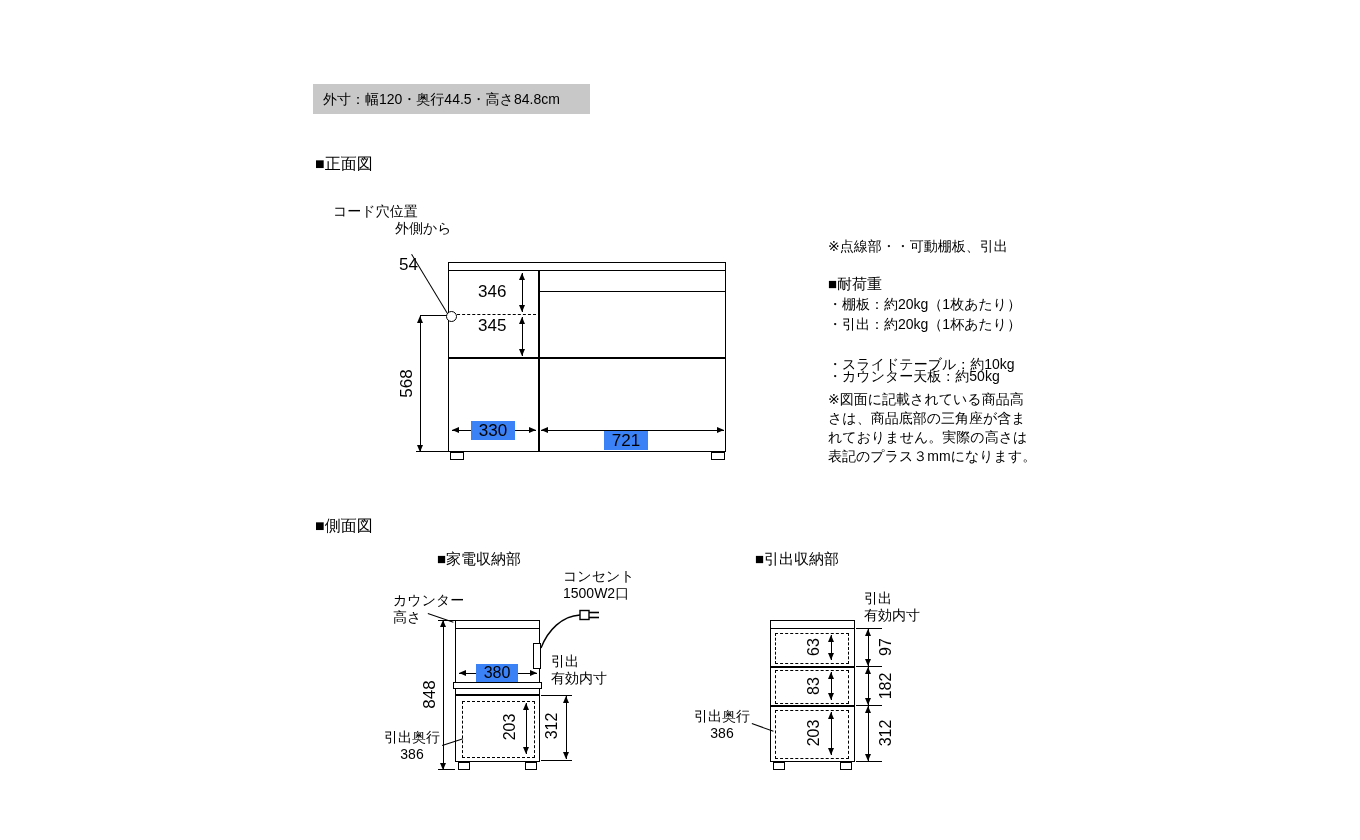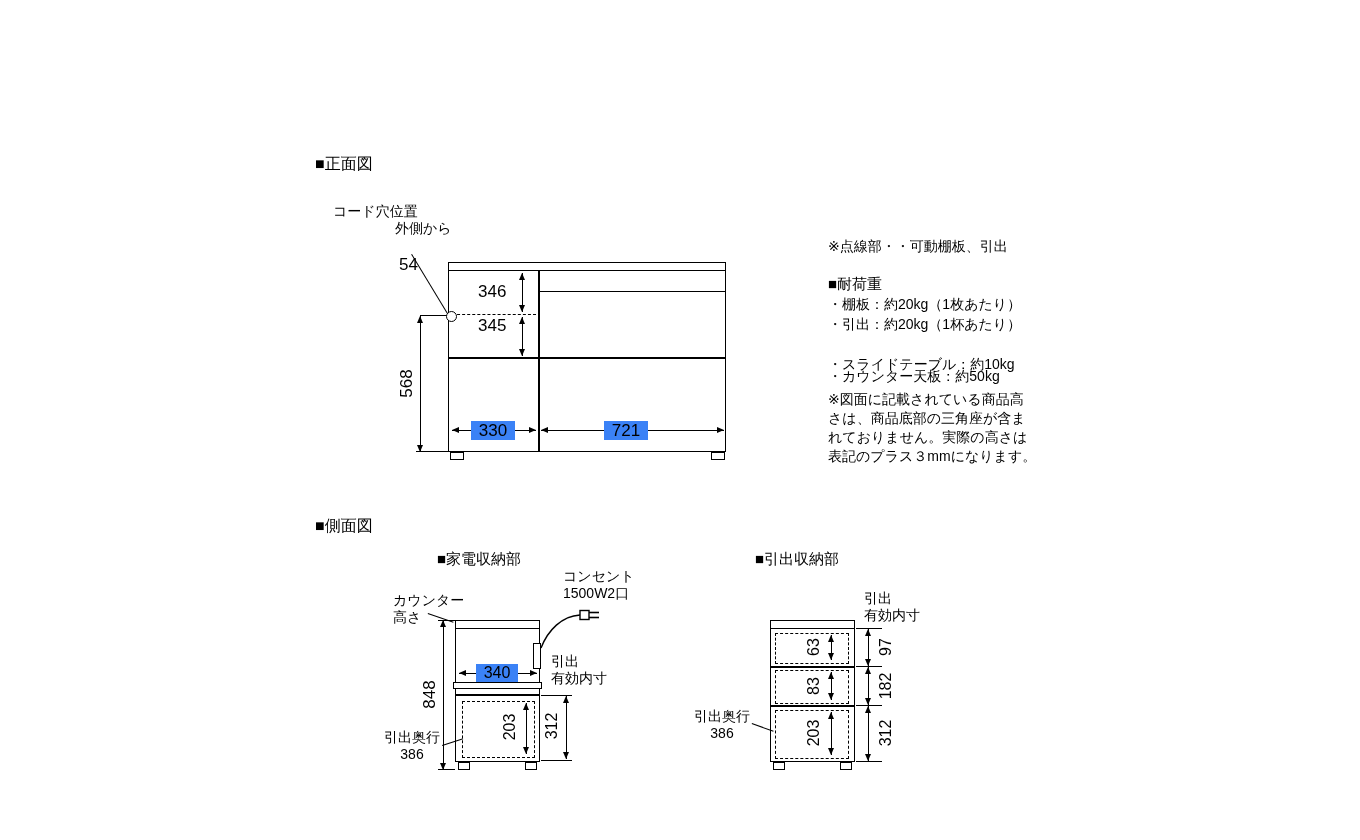--- a/index.html
+++ b/index.html
@@ -32,20 +32,21 @@
   .v-arrow:after{content:"";position:absolute;bottom:0;left:-3px;width:0;height:0;
     border-style:solid;border-width:7px 3px 0 3px;border-color:#000 transparent transparent transparent;}
   .rot{transform:rotate(-90deg);}
   .leader{position:absolute;height:1.2px;background:#000;transform-origin:0 0;z-index:2;}
 </style>
 </head>
 <body>
 
 <div class="stage">
 
+  <div class="badge" style="left:313px;top:84px;width:277px;height:30px;">外寸：幅120・奥行44.5・高さ84.8cm</div>
 
   <div class="t h16" style="left:315px;top:155px;">■正面図</div>
 
   <div class="t" style="left:333px;top:203px;">コード穴位置</div>
   <div class="t" style="left:395px;top:220px;">外側から</div>
   <div class="t d17" style="left:399px;top:235px;margin-top:20px;">54</div>
   <div class="leader" style="left:412px;top:254px;width:71px;transform:rotate(58.8deg);"></div>
 
   <div class="frame" style="left:448px;top:262px;width:278px;height:190px;"></div>
   <div class="ln" style="left:448px;top:270px;width:278px;height:1px;"></div>
@@ -61,21 +62,21 @@
   <div class="t d17" style="left:478px;top:316px;">345</div>
 
   <div class="ln" style="left:420px;top:315px;width:27px;height:1px;"></div>
   <div class="ln" style="left:416px;top:451px;width:32px;height:1px;"></div>
   <div class="v-arrow" style="left:420px;top:316px;height:136px;"></div>
   <div class="t d17 rot ctr" style="left:388px;top:374px;width:36px;">568</div>
 
   <div class="h-arrow" style="left:452px;top:430px;width:84px;"></div>
   <div class="t d17 ctr wbg" style="left:471px;top:421px;width:44px;">330</div>
   <div class="h-arrow" style="left:541px;top:430px;width:183px;"></div>
-  <div class="t d17 ctr wbg" style="left:604px;top:421px;width:44px;">721</div>
+  <div class="t d17 ctr wbg" style="left:604px;top:431px;width:44px;">721</div>
 
   <div class="box" style="left:450px;top:452px;width:14px;height:8px;"></div>
   <div class="box" style="left:711px;top:452px;width:14px;height:8px;"></div>
 
   <div class="t" style="left:828px;top:238px;">※点線部・・可動棚板、引出</div>
   <div class="t h15" style="left:828px;top:275px;">■耐荷重</div>
   <div class="t" style="left:828px;top:296px;">・棚板：約20kg（1枚あたり）</div>
   <div class="t" style="left:828px;top:316px;">・引出：約20kg（1杯あたり）</div>
   <div class="t" style="left:828px;top:336px;margin-top:32px;">・カウンター天板：約50kg</div>
   <div class="t" style="left:828px;top:356px;">・スライドテーブル：約10kg</div>
@@ -97,21 +98,21 @@
     <path d="M3,46 C10,28 24,14 42,13" fill="none" stroke="#000" stroke-width="1.4"></path>
     <rect x="42" y="8.5" width="9" height="9" fill="#fff" stroke="#000" stroke-width="1.4"></rect>
     <line x1="51" y1="10.5" x2="61" y2="10.5" stroke="#000" stroke-width="1.6"></line>
     <line x1="51" y1="15.5" x2="61" y2="15.5" stroke="#000" stroke-width="1.6"></line>
   </svg>
   <div class="box" style="left:533px;top:643px;width:8px;height:26px;"></div>
 
   <div class="frame" style="left:455px;top:620px;width:85px;height:142px;"></div>
   <div class="ln" style="left:455px;top:628px;width:85px;height:1px;"></div>
   <div class="h-arrow" style="left:459px;top:673px;width:78px;"></div>
-  <div class="t d16 ctr wbg" style="left:476px;top:664px;width:42px;">340</div>
+  <div class="t d16 ctr wbg" style="left:476px;top:664px;width:42px;">380</div>
   <div class="box" style="left:453px;top:682px;width:89px;height:7px;"></div>
   <div class="ln" style="left:455px;top:694px;width:85px;height:1.5px;"></div>
   <div class="dash" style="left:462px;top:701px;width:71px;height:55px;"></div>
   <div class="v-arrow" style="left:526px;top:703px;height:51px;"></div>
   <div class="t d16 rot ctr" style="left:492px;top:718px;width:36px;">203</div>
 
   <div class="ln" style="left:541px;top:695px;width:31px;height:1px;"></div>
   <div class="ln" style="left:541px;top:760px;width:31px;height:1px;"></div>
   <div class="v-arrow" style="left:566px;top:696px;height:63px;"></div>
   <div class="t d16 rot ctr" style="left:534px;top:717px;width:36px;">312</div>

